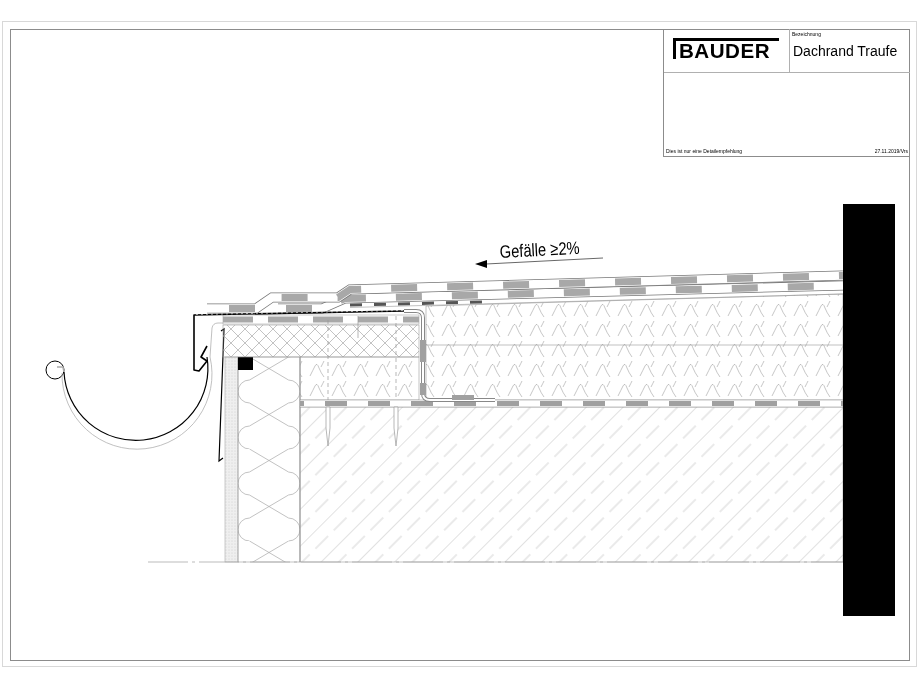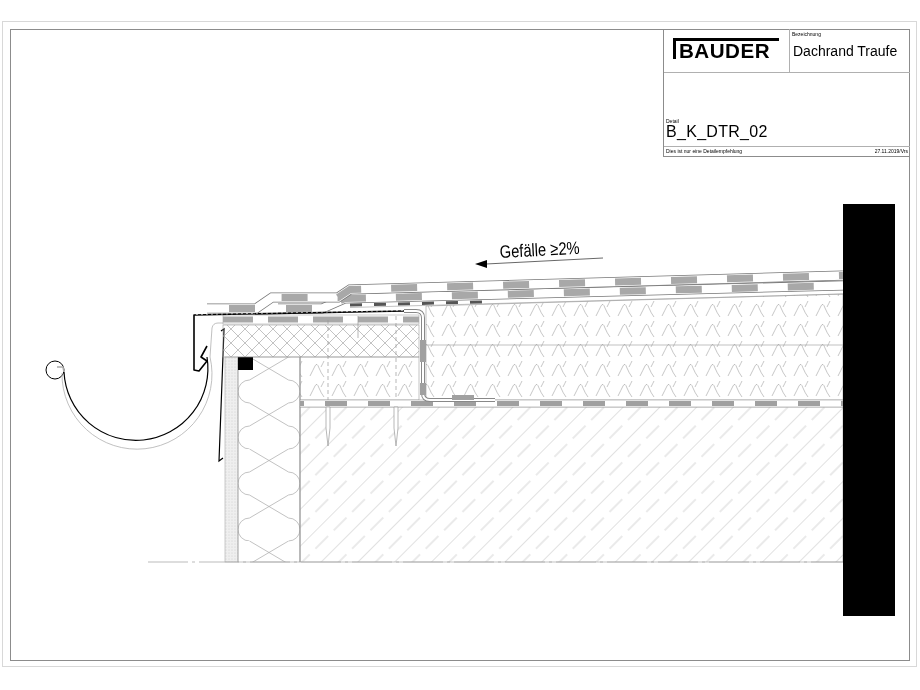--- a/index.html
+++ b/index.html
@@ -153,21 +153,17 @@
     <div class="logo-cell">
       <div class="logo-bar"></div>
       <div class="logo-stem"></div>
       <div class="logo-text">BAUDER</div>
     </div>
     <div class="bez-cell">
       <div class="lbl" style="left:2px; top:2px;">Bezeichnung</div>
       <div class="bez-title">Dachrand Traufe</div>
     </div>
   </div>
-  <div class="tb-row tb-row3">
-    <div class="lbl" style="left:2px; top:3px;">Detail</div>
-    <div class="detail-code">B_K_DTR_02</div>
-  </div>
   <div class="tb-row tb-row4">
     <div class="foot-left">Dies ist nur eine Detailempfehlung</div>
     <div class="foot-right">27.11.2019/Vrs</div>
   </div>
 </div>
 
 </body></html>

